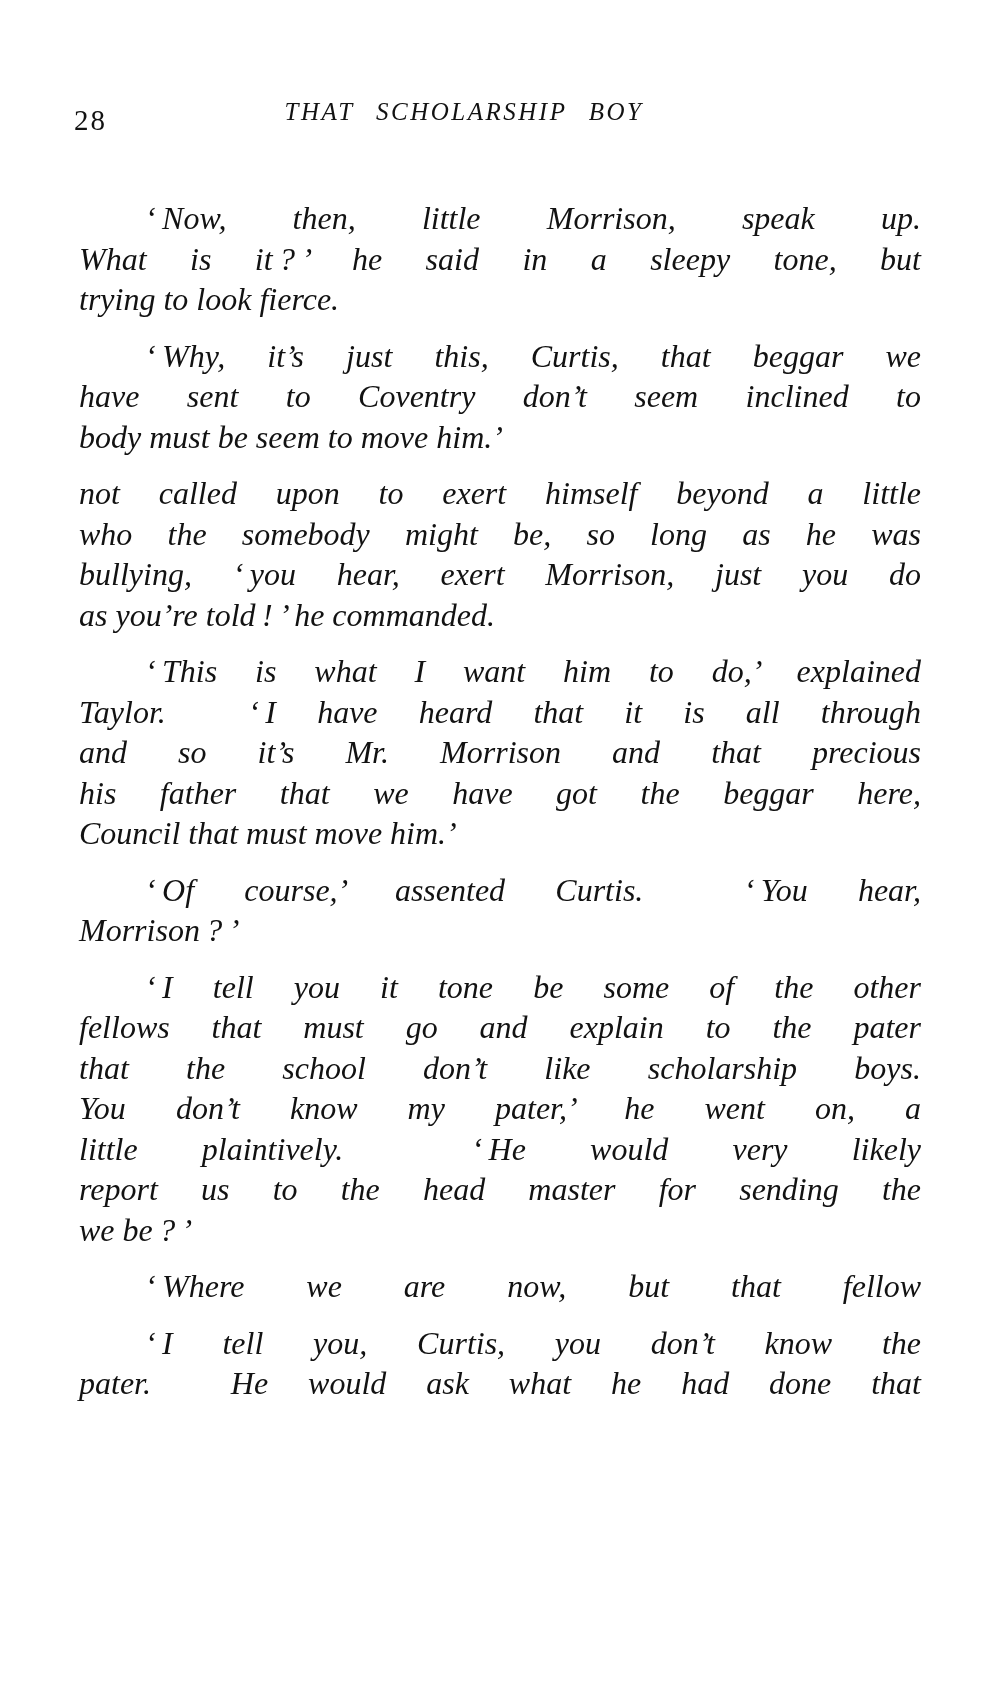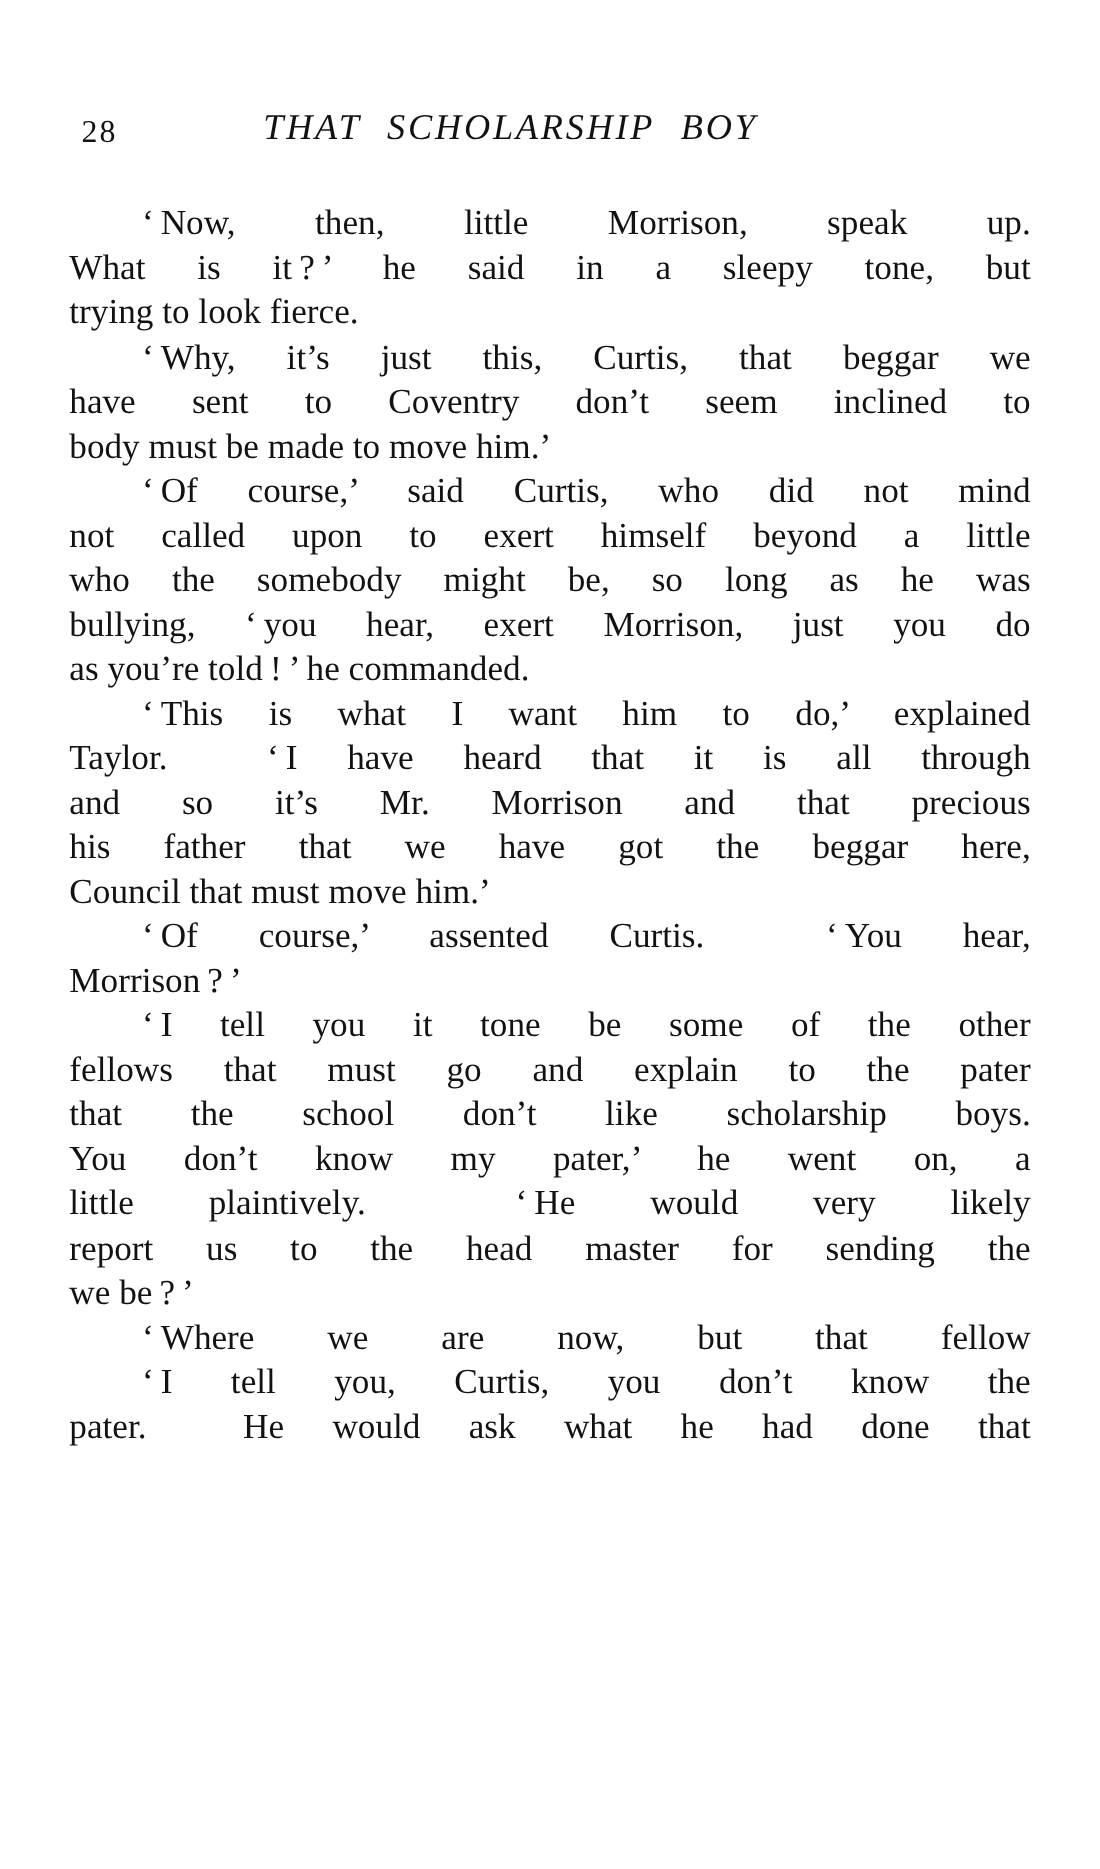--- a/index.html
+++ b/index.html
@@ -30,33 +30,34 @@
     top: 6px;
     font-size: 29px;
     letter-spacing: 2px;
   }
   .running-title {
     position: absolute;
     left: 464px;
     top: 0;
     transform: translateX(-50%);
     font-style: italic;
-    font-size: 33px;
+    font-size: 25px;
     letter-spacing: 2.5px;
     word-spacing: 13px;
     white-space: nowrap;
   }
   .body-text {
     position: absolute;
     top: 182px;
     left: 63px;
     width: 874px;
   }
   .para {
-    margin: 0;
+    margin: 16px;
+    font-style: italic;
   }
   .line {
     font-size: 32px;
     line-height: 40.5px;
     text-align: justify;
     text-align-last: justify;
     white-space: normal;
   }
   .line.first {
     padding-left: 66px;
@@ -75,24 +76,23 @@
   </div>
   <div class="body-text">
       <div class="para">
         <div class="line first">‘ Now, then, little Morrison, speak up.</div>
         <div class="line">What is it ? ’ he said in a sleepy tone, but</div>
         <div class="line last">trying to look fierce.</div>
       </div>
       <div class="para">
         <div class="line first">‘ Why, it’s just this, Curtis, that beggar we</div>
         <div class="line">have sent to Coventry don’t seem inclined to</div>
-        <div class="line last">body must be made to move him.’</div>
+        <div class="line last">body must be seem to move him.’</div>
       </div>
       <div class="para">
-        <div class="line first">‘ Of course,’ said Curtis, who did not mind</div>
         <div class="line">not called upon to exert himself beyond a little</div>
         <div class="line">who the somebody might be, so long as he was</div>
         <div class="line">bullying, ‘ you hear, exert Morrison, just you do</div>
         <div class="line last">as you’re told ! ’ he commanded.</div>
       </div>
       <div class="para">
         <div class="line first">‘ This is what I want him to do,’ explained</div>
         <div class="line">Taylor.&nbsp; ‘ I have heard that it is all through</div>
         <div class="line">and so it’s Mr. Morrison and that precious</div>
         <div class="line">his father that we have got the beggar here,</div>

